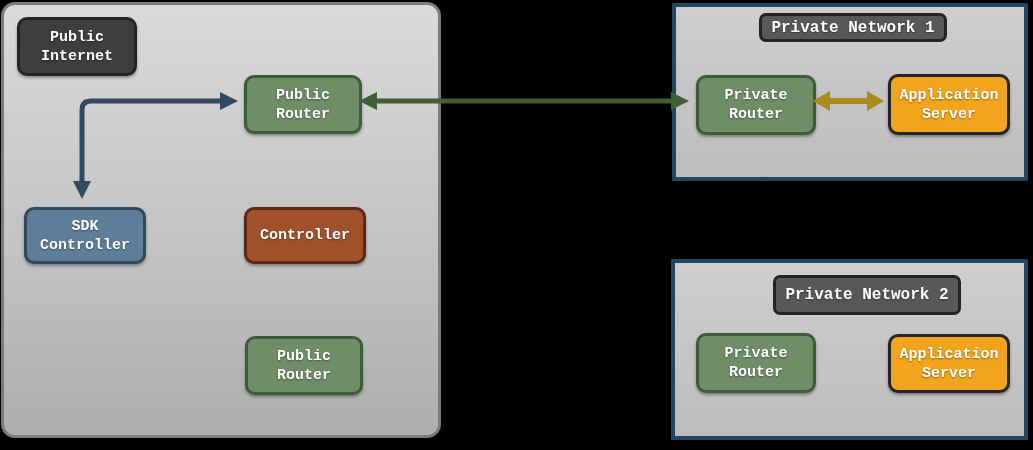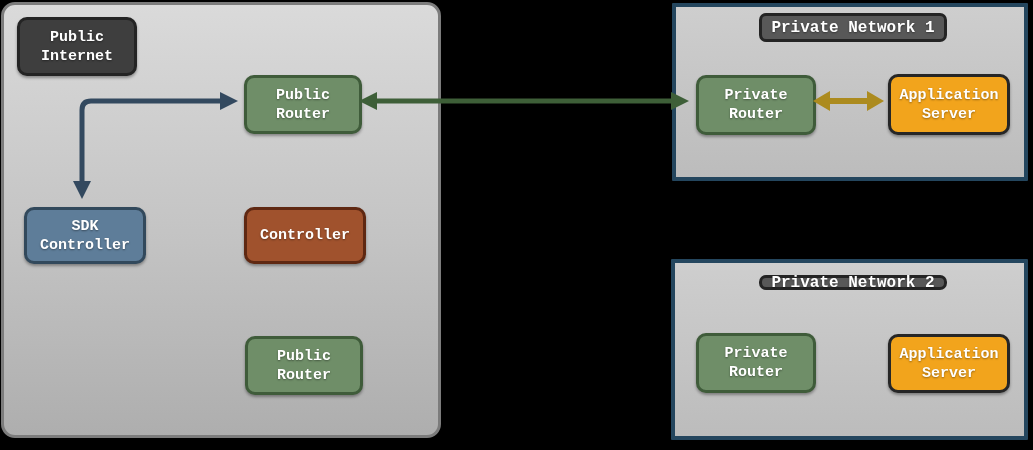--- a/index.html
+++ b/index.html
@@ -79,21 +79,21 @@
   .n-sdk-application     { left: 20px;  top: 202px; width: 122px; height: 57px; }
   .n-controller          { left: 240px; top: 202px; width: 122px; height: 57px; }
   .n-public-router-bottom{ left: 241px; top: 331px; width: 118px; height: 59px; }
 
   
   .t-net1                { left: 83px;  top: 6px;   width: 188px; height: 29px; }
   .n-private-router-1    { left: 20px;  top: 68px;  width: 120px; height: 60px; }
   .n-app-server-1        { left: 212px; top: 67px;  width: 122px; height: 61px; }
 
   
-  .t-net2                { left: 84px;  top: 12px;  width: 188px; height: 15px; text-align: center; }
+  .t-net2                { left: 98px;  top: 12px;  width: 188px; height: 40px; text-align: center; }
   .n-private-router-2    { left: 21px;  top: 70px;  width: 120px; height: 60px; }
   .n-app-server-2        { left: 213px; top: 71px;  width: 122px; height: 59px; }
 
   
   svg.arrows {
     position: absolute;
     left: 0; top: 0;
     width: 1033px;
     height: 450px;
     pointer-events: none;

